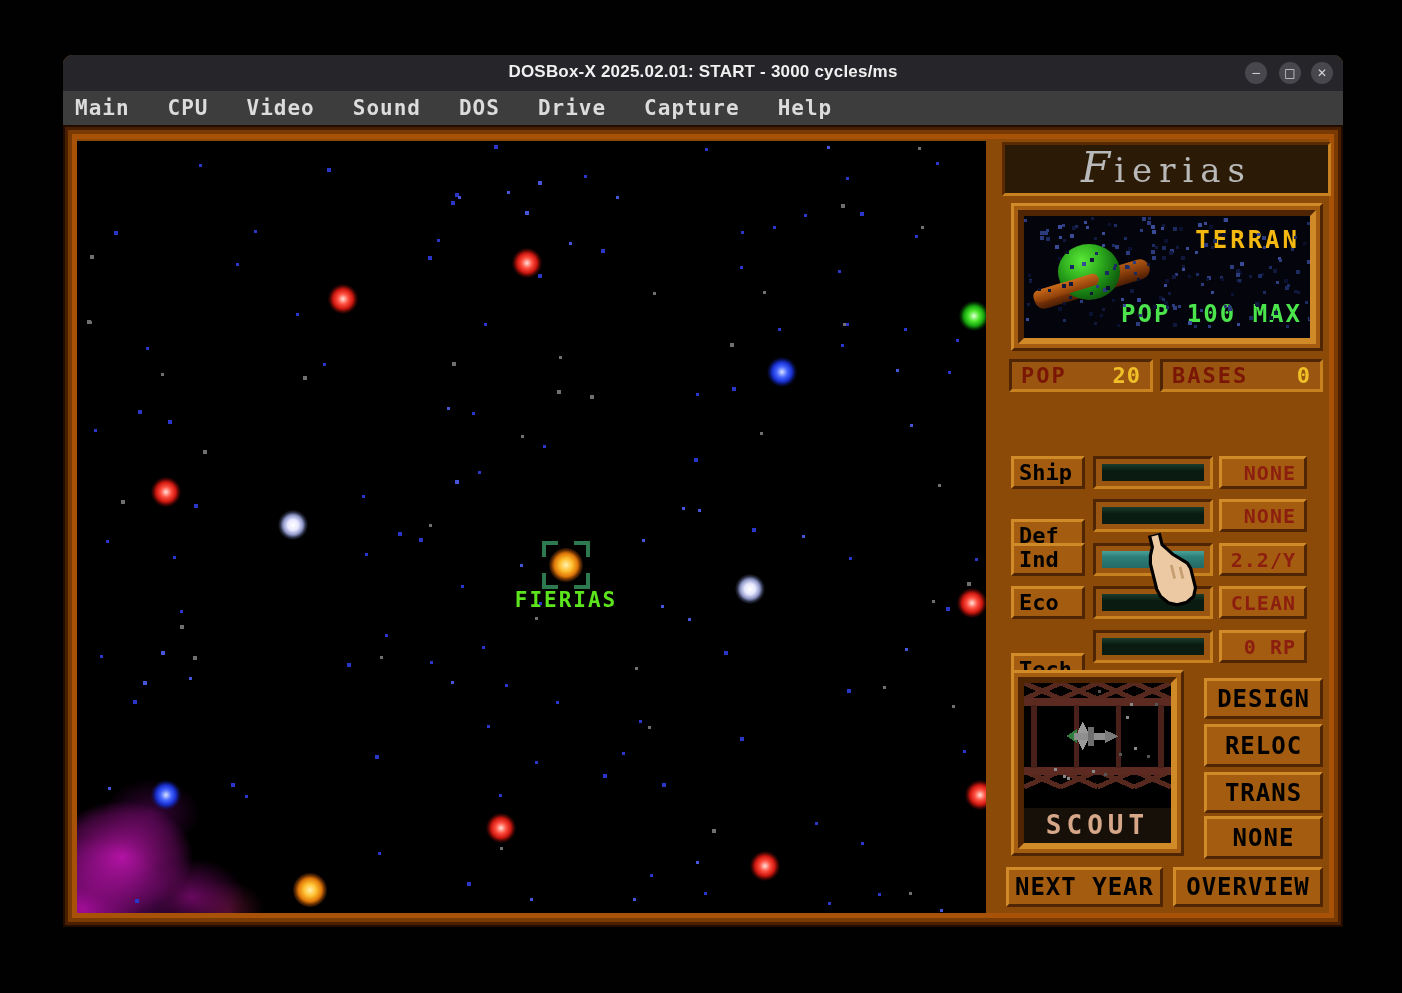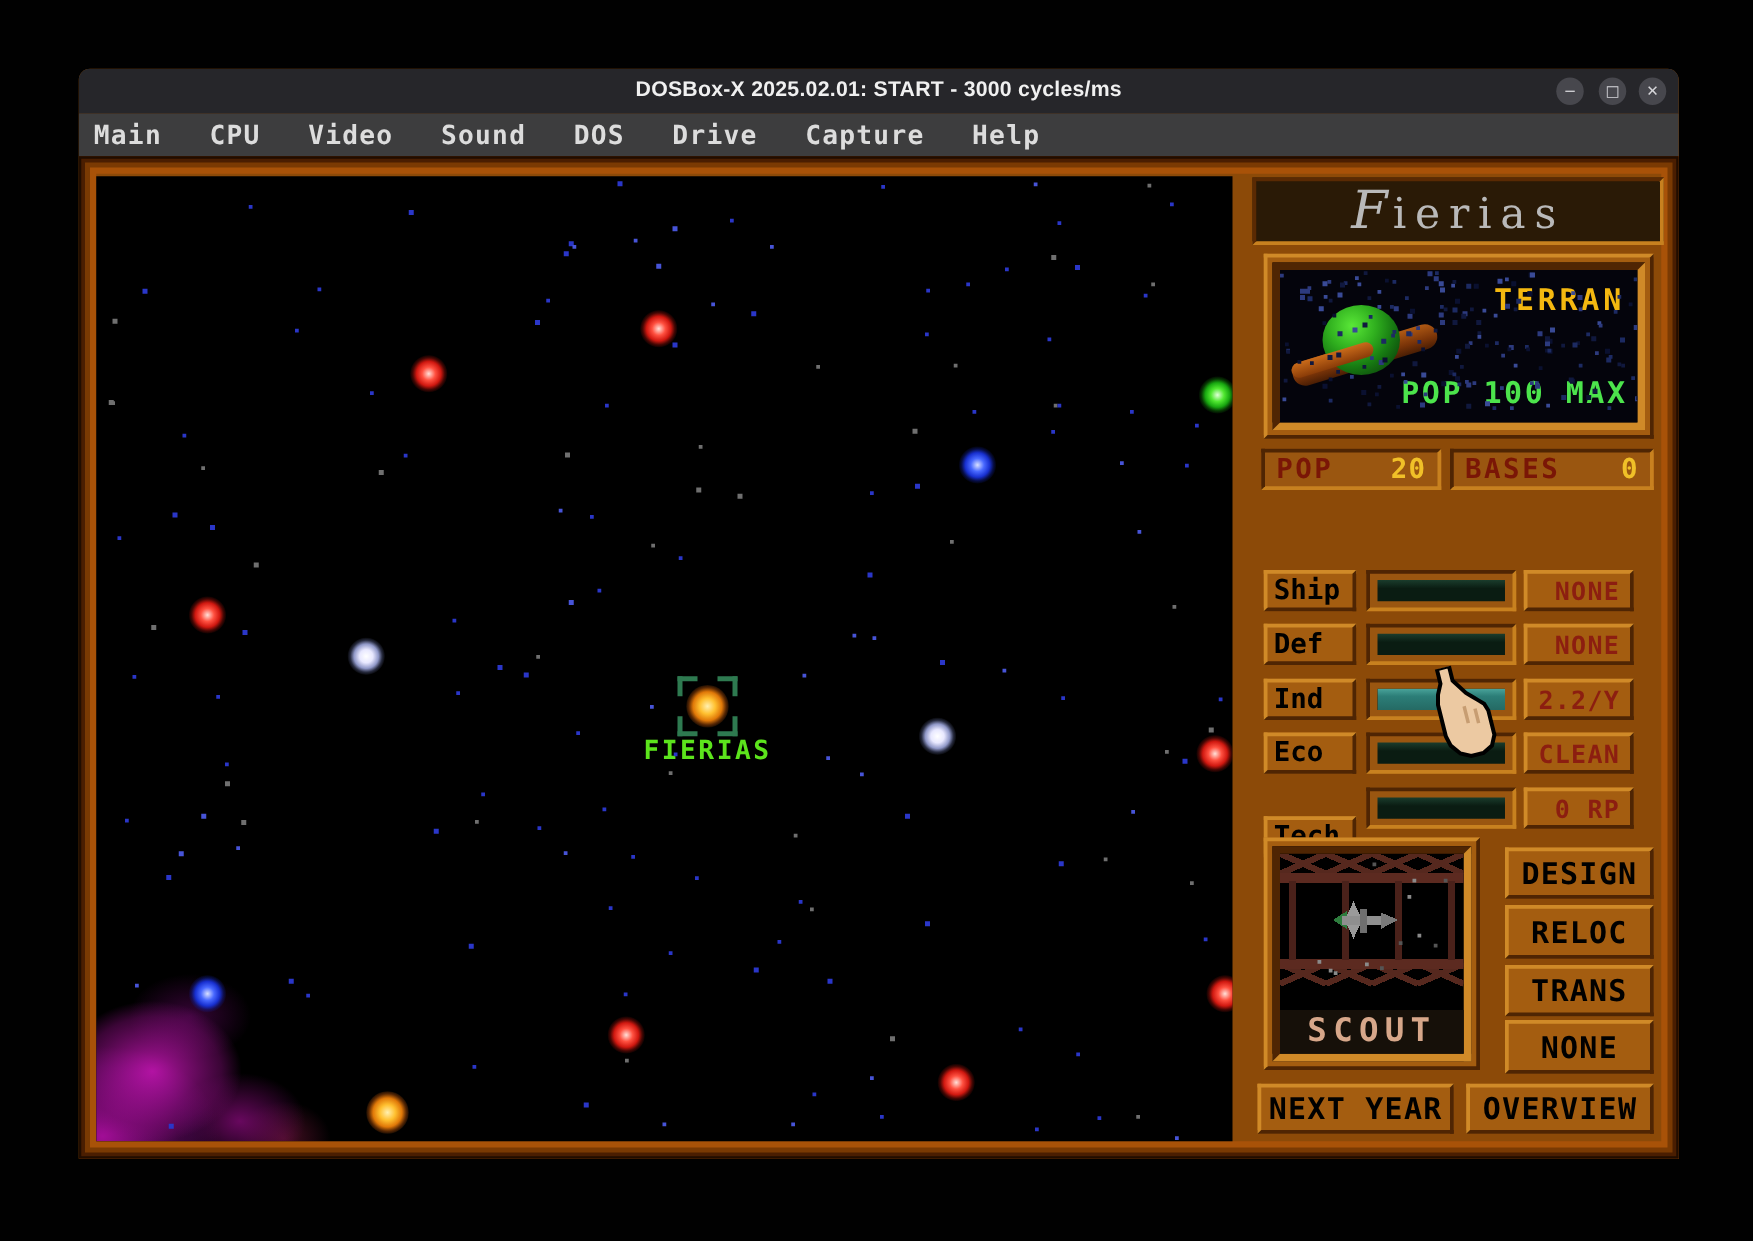--- a/index.html
+++ b/index.html
@@ -485,21 +485,21 @@
       </div>
 
       <div class="slider-label raised" style="top:331px">Ship</div>
       <div class="slider-track inset" style="top:331px">
           <div class="track-chan">
             <div class="track-fill" style="width: 0%;"></div>
           </div>
         </div>
       <div class="slider-value raised" style="top:331px">NONE</div>
 
-      <div class="slider-label raised" style="top:374px">Def</div>
+      <div class="slider-label raised" style="top:394px">Def</div>
       <div class="slider-track inset" style="top:374px">
           <div class="track-chan">
             <div class="track-fill" style="width: 0%;"></div>
           </div>
         </div>
       <div class="slider-value raised" style="top:374px">NONE</div>
 
       <div class="slider-label raised" style="top:418px">Ind</div>
       <div class="slider-track inset" style="top:418px">
           <div class="track-chan">

